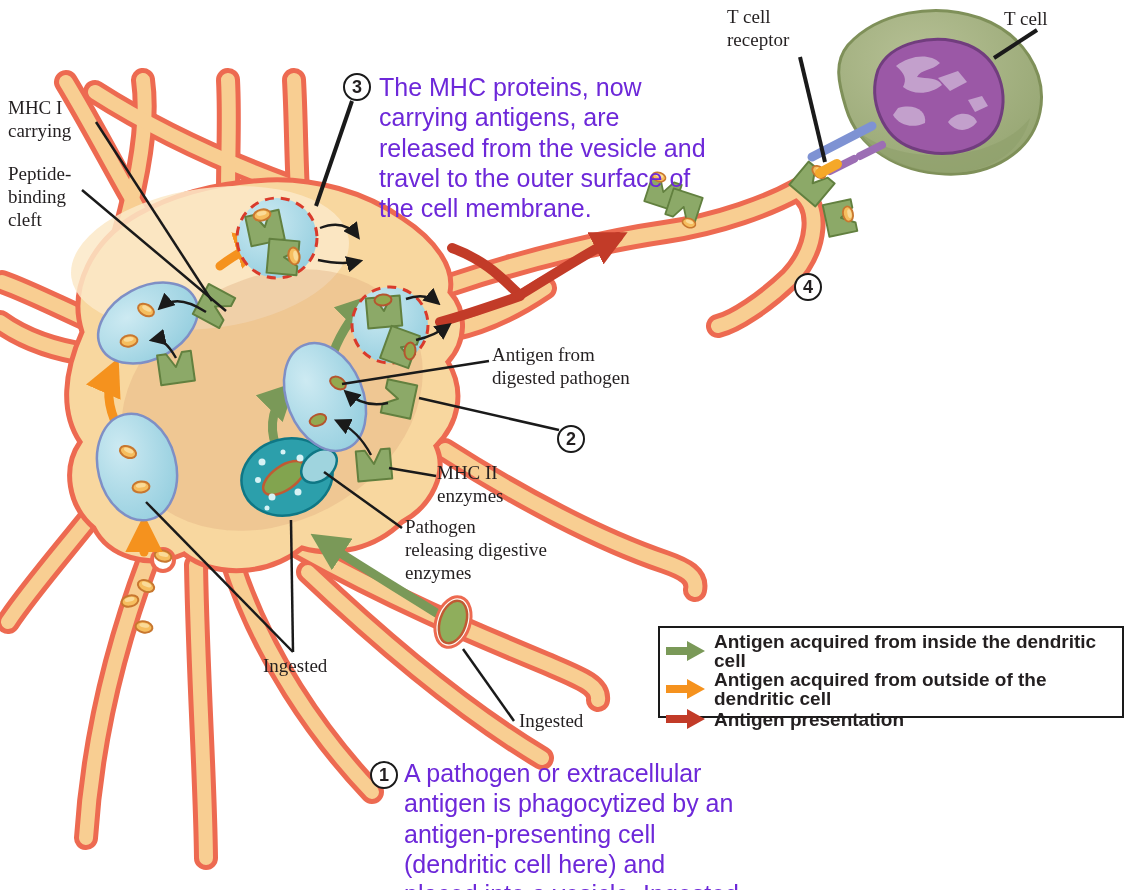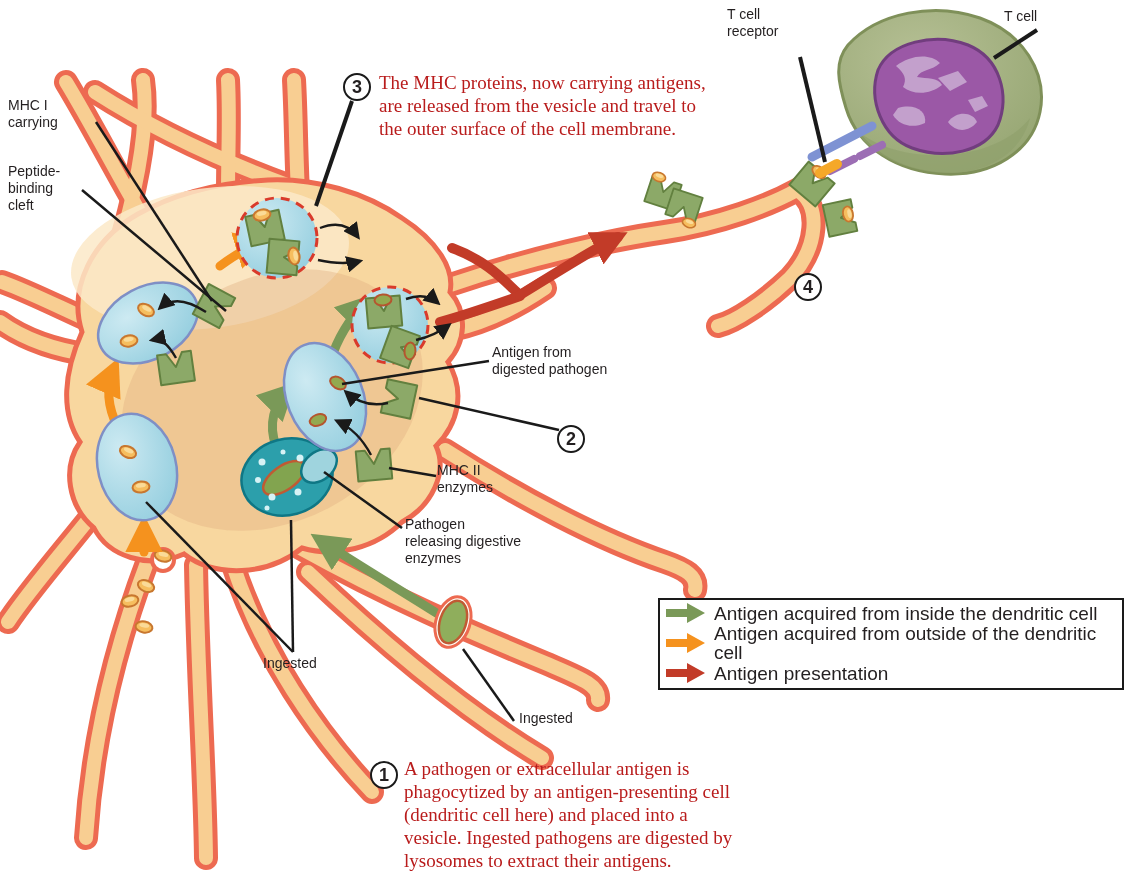--- a/index.html
+++ b/index.html
@@ -1,26 +1,26 @@
 <!DOCTYPE html>
 <html><head>
 <meta charset="utf-8">
 <style>
   html,body{margin:0;padding:0;background:#fff;}
   #stage{position:relative;width:1128px;height:890px;background:#fff;overflow:hidden;
          font-family:"Liberation Sans",sans-serif;color:#231F20;}
   #art{position:absolute;left:0;top:0;}
-  .lbl{position:absolute;font-size:14px;line-height:1.2;white-space:pre-line;color:#231F20;}
+  .lbl{position:absolute;font-size:19px;line-height:1.2;white-space:pre-line;color:#231F20;font-family:Liberation Serif, serif;}
   .stepnum{position:absolute;width:28px;height:28px;border:2.5px solid #1A1A1A;border-radius:50%;
            background:#fff;font-weight:bold;font-size:18px;display:flex;align-items:center;
            justify-content:center;box-sizing:border-box;}
-  .steptxt{position:absolute;font-size:19px;line-height:1.21;color:#b91c1c;font-family:Liberation Serif, serif;}
-  #legend{position:absolute;left:658px;top:598px;width:466px;height:92px;border:2.5px solid #1A1A1A;
+  .steptxt{position:absolute;font-size:25px;line-height:1.21;color:#6d28d9;}
+  #legend{position:absolute;left:658px;top:626px;width:466px;height:92px;border:2.5px solid #1A1A1A;
           background:#fff;box-sizing:border-box;display:flex;flex-direction:column;
-          justify-content:flex-end;padding:4px 6px;}
+          justify-content:space-between;padding:4px 6px;font-weight:bold;}
   .legrow{display:flex;align-items:center;gap:8px;}
   .legrow svg{flex:0 0 auto;}
   .legrow span{font-size:19px;line-height:1;}
 </style>
 </head>
 <body>
 
 <div id="stage">
 
 <svg id="art" width="1128" height="890" viewBox="0 0 1128 890">

